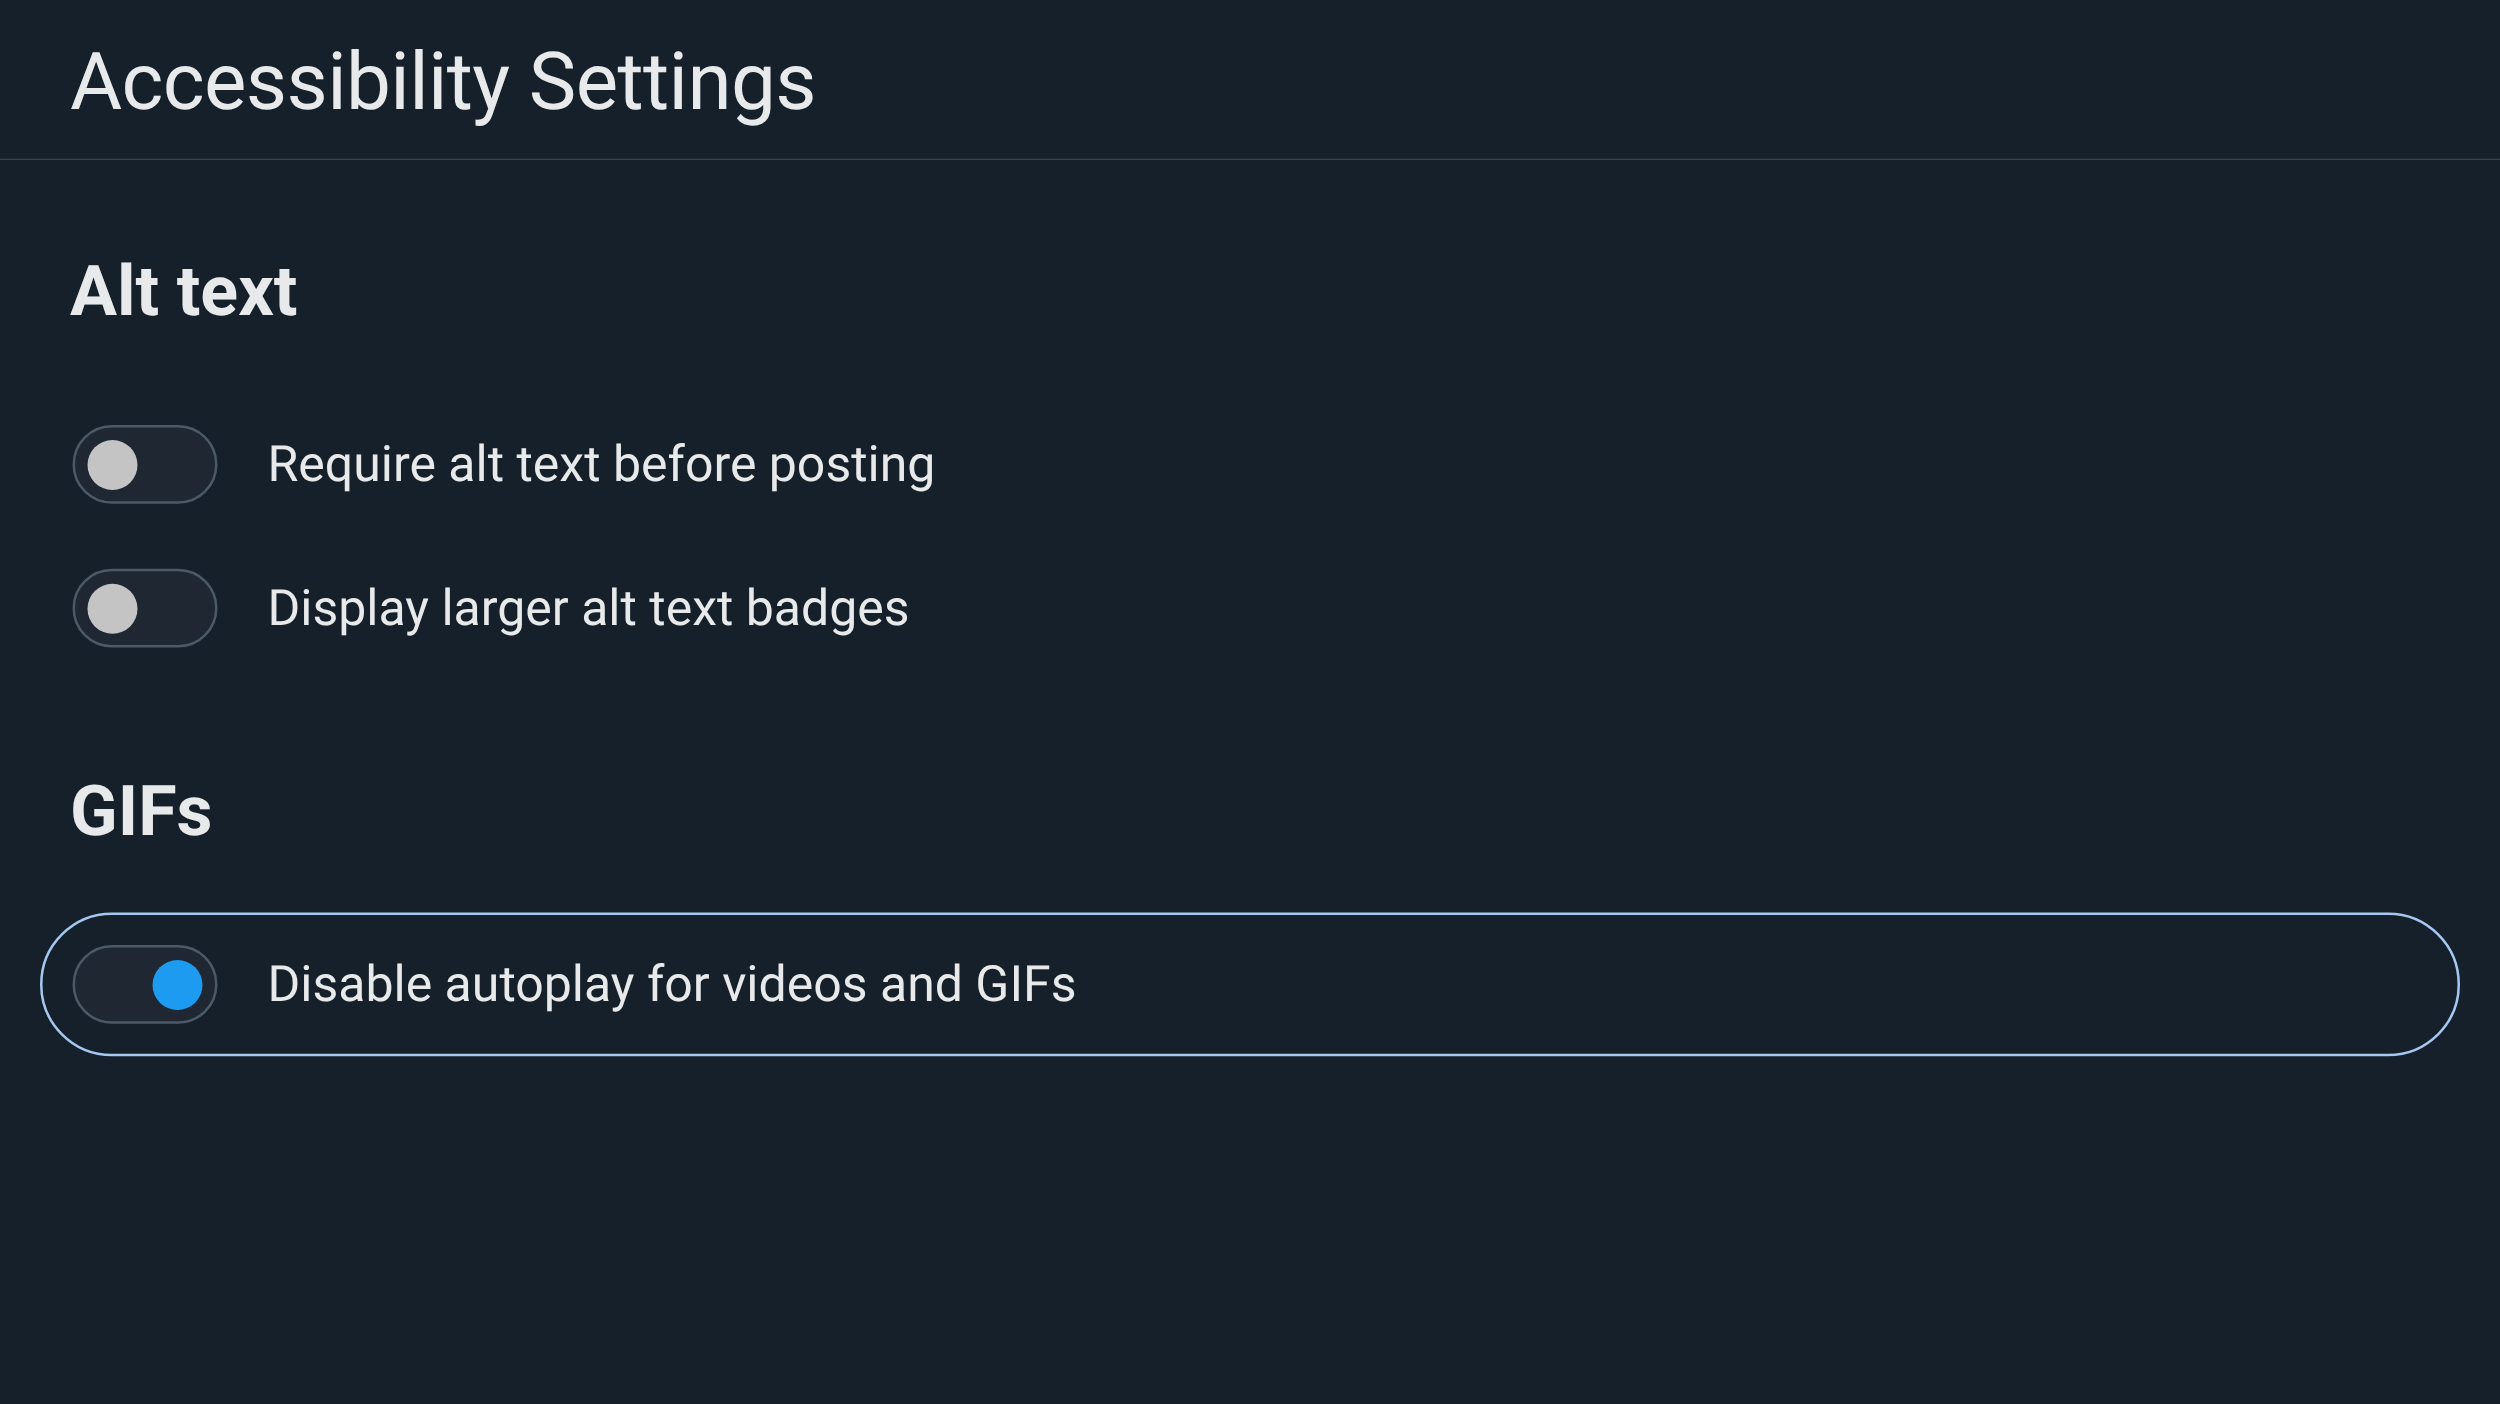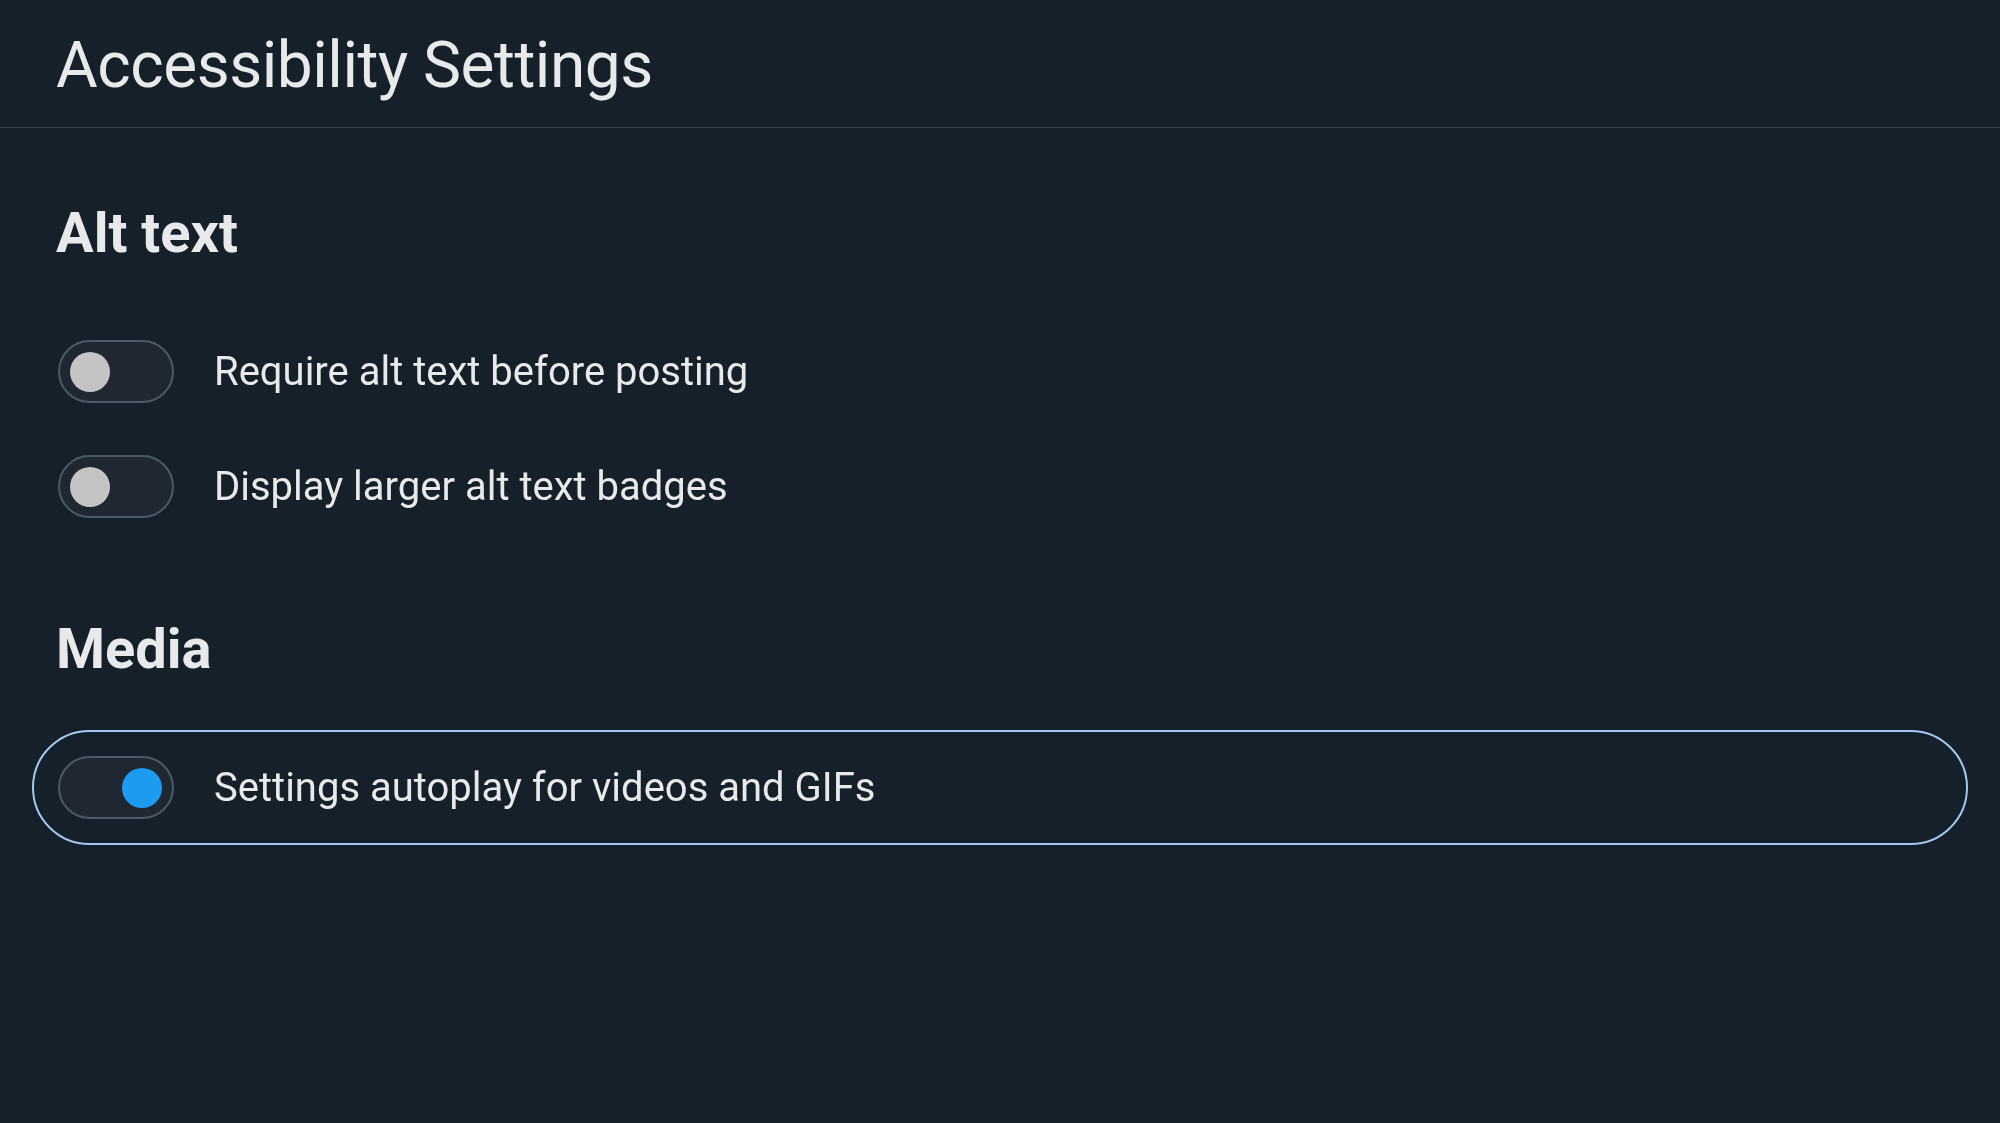--- a/index.html
+++ b/index.html
@@ -100,21 +100,21 @@
 
   <div class="setting-row">
     <div class="toggle off">
       <div class="toggle-knob"></div>
     </div>
     <span class="setting-label">Display larger alt text badges</span>
   </div>
 </div>
 
 <div class="section">
-  <h2 class="section-heading">Media</h2>
+  <h2 class="section-heading">GIFs</h2>
 
   <div class="setting-row focused">
     <div class="toggle on">
       <div class="toggle-knob"></div>
     </div>
-    <span class="setting-label">Settings autoplay for videos and GIFs</span>
+    <span class="setting-label">Disable autoplay for videos and GIFs</span>
   </div>
 </div>
 
 </body></html>

